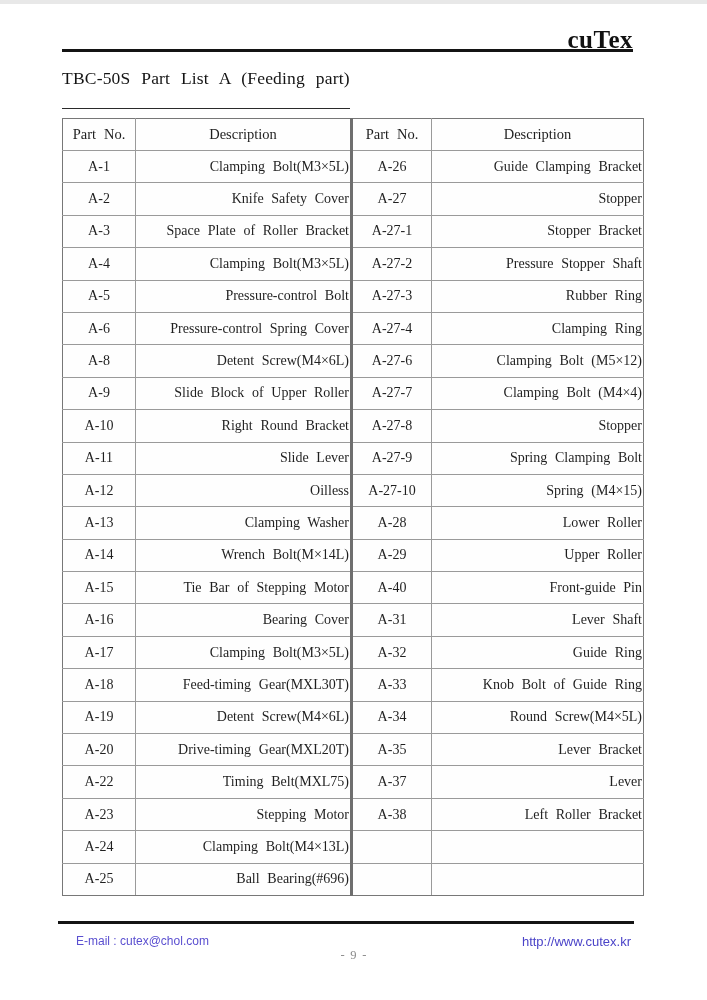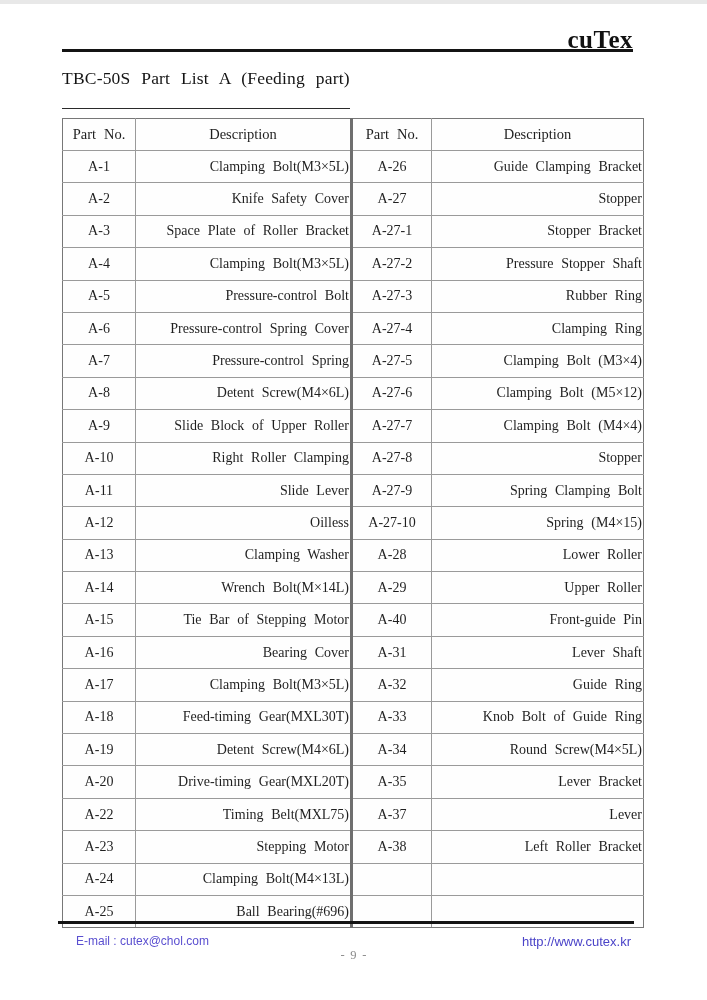--- a/index.html
+++ b/index.html
@@ -192,40 +192,34 @@
           <td class="part-no">A-27-3</td>
           <td class="desc">Rubber Ring</td>
         </tr>
         <tr>
           <td class="part-no">A-6</td>
           <td class="desc">Pressure-control Spring Cover</td>
           <td class="part-no">A-27-4</td>
           <td class="desc">Clamping Ring</td>
         </tr>
         <tr>
-          <td class="part-no">A-7</td>
-          <td class="desc">Pressure-control Spring</td>
-          <td class="part-no">A-27-5</td>
-          <td class="desc">Clamping Bolt (M3×4)</td>
-        </tr>
-        <tr>
           <td class="part-no">A-8</td>
           <td class="desc">Detent Screw(M4×6L)</td>
           <td class="part-no">A-27-6</td>
           <td class="desc">Clamping Bolt (M5×12)</td>
         </tr>
         <tr>
           <td class="part-no">A-9</td>
           <td class="desc">Slide Block of Upper Roller</td>
           <td class="part-no">A-27-7</td>
           <td class="desc">Clamping Bolt (M4×4)</td>
         </tr>
         <tr>
           <td class="part-no">A-10</td>
-          <td class="desc">Right Roller Clamping</td>
+          <td class="desc">Right Round Bracket</td>
           <td class="part-no">A-27-8</td>
           <td class="desc">Stopper</td>
         </tr>
         <tr>
           <td class="part-no">A-11</td>
           <td class="desc">Slide Lever</td>
           <td class="part-no">A-27-9</td>
           <td class="desc">Spring Clamping Bolt</td>
         </tr>
         <tr>

